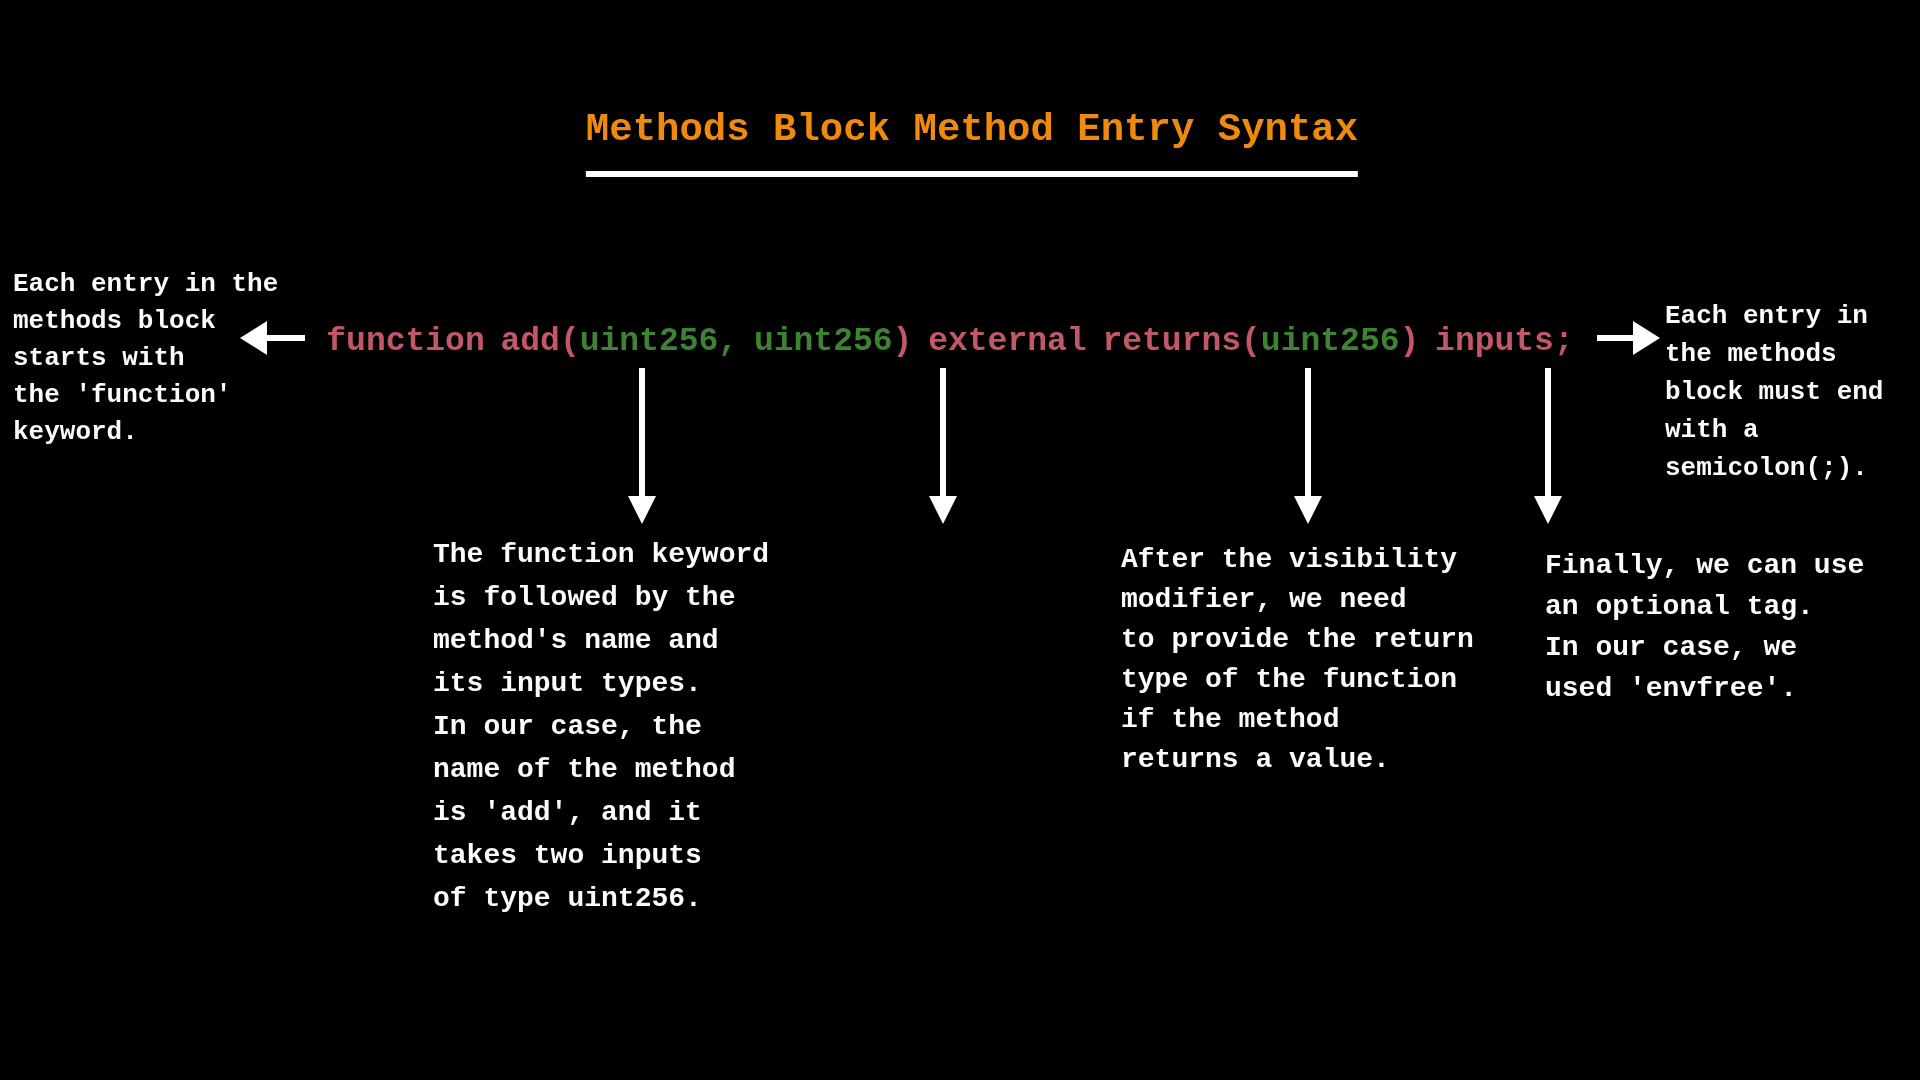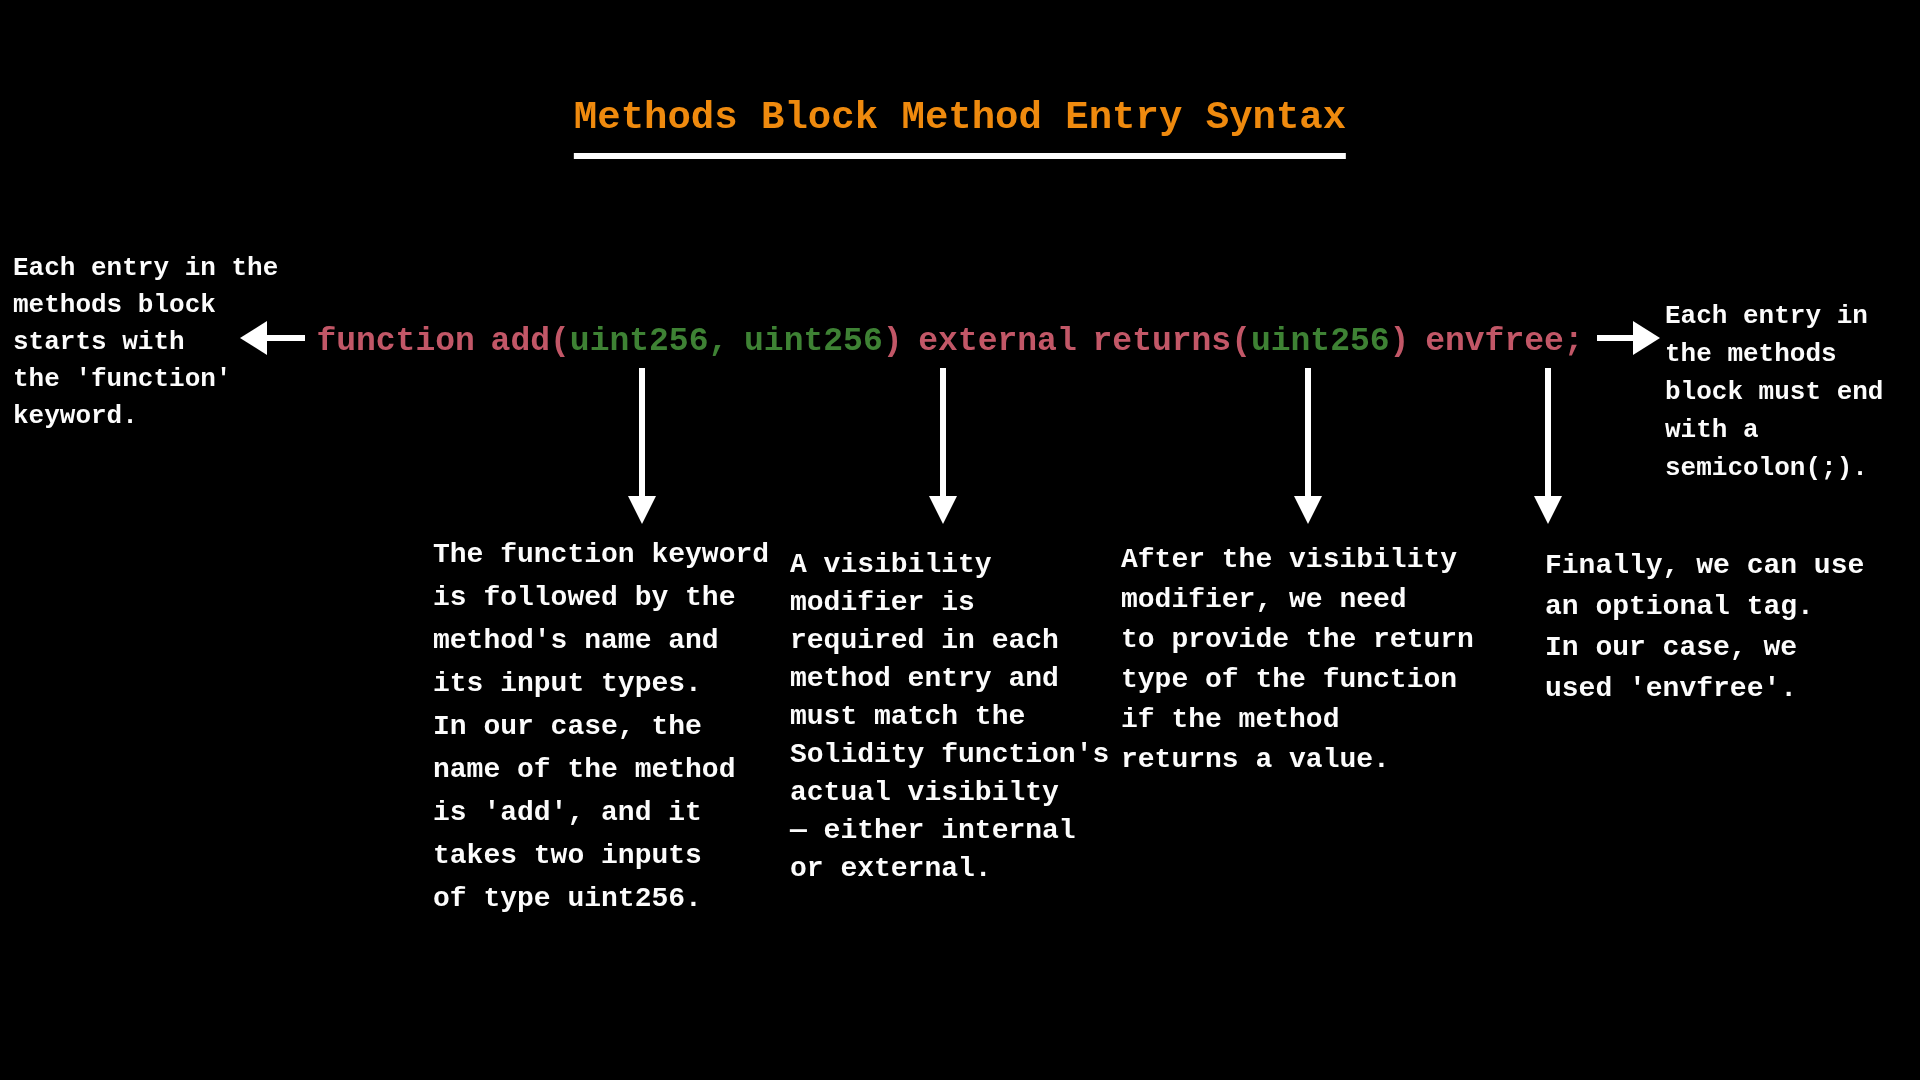--- a/index.html
+++ b/index.html
@@ -13,28 +13,28 @@
     height: 1080px;
     background: var(--background, #000);
     overflow: hidden;
     font-family: "Liberation Mono", "DejaVu Sans Mono", monospace;
   }
   .title {
     position: absolute;
     top: 99px;
     left: 50%;
     transform: translateX(-50%);
-    margin: 0;
+    margin: 12px;
     font-size: 39px;
     font-weight: bold;
     line-height: 1.0;
     white-space: nowrap;
     color: var(--title-orange, #EF8A0E);
     border-bottom: 6px solid var(--text-white, #fff);
-    padding-bottom: 15px;
+    padding-bottom: 21px;
   }
   .code {
     position: absolute;
     top: 320px;
     left: 950px;
     transform: translateX(-50%);
     font-size: 33px;
     font-weight: bold;
     line-height: 44px;
     white-space: nowrap;
@@ -45,21 +45,21 @@
 
   .textblock {
     position: absolute;
     color: var(--text-white, #FCFCFC);
     white-space: pre-line;
     font-weight: bold;
   }
   .side-note  { font-size: 26px; }
   .below-note { font-size: 28px; }
 
-  #note-left    { left: 13px;   top: 250px; line-height: 37px; }
+  #note-left    { left: 13px;   top: 266px; line-height: 37px; }
   #note-right   { left: 1665px; top: 297px; line-height: 38px; }
   #note-name    { left: 433px;  top: 533px; line-height: 43px; }
   #note-visib   { left: 790px;  top: 546px; line-height: 38px; }
   #note-return  { left: 1121px; top: 540px; line-height: 40px; font-family: Liberation Mono, monospace; }
   #note-tag     { left: 1545px; top: 545px; line-height: 41px; }
 
   .arrow { position: absolute; }
   .arrow .shaft-h {
     position: absolute; top: 50%; transform: translateY(-50%);
     height: 6px; background: var(--arrow-white, #fff);
@@ -98,21 +98,21 @@
   #arrow-down-4 { left: 1533px; }
 </style>
 </head>
 <body>
 
 <div id="screen">
 
   <h1 class="title">Methods Block Method Entry Syntax</h1>
 
   <div class="code">
-    <span class="tok red">function add(</span><span class="tok green">uint256, uint256</span><span class="tok red">) external returns(</span><span class="tok green">uint256</span><span class="tok red">) envfree;</span>
+    <span class="tok red">function add(</span><span class="tok green">uint256, uint256</span><span class="tok red">) external returns(</span><span class="tok green">uint256</span><span class="tok red">) inputs;</span>
   </div>
 
   <div class="arrow arrow-left-pos">
     <div class="shaft-h"></div>
     <div class="head-l"></div>
   </div>
 
   <div class="arrow arrow-right-pos">
     <div class="shaft-h"></div>
     <div class="head-r"></div>
@@ -150,29 +150,20 @@
   <div id="note-name" class="textblock below-note">The function keyword
 is followed by the
 method's name and
 its input types.
 In our case, the
 name of the method
 is 'add', and it
 takes two inputs
 of type uint256.</div>
 
-  <div id="note-visib" class="textblock below-note">A visibility
-modifier is
-required in each
-method entry and
-must match the
-Solidity function's
-actual visibilty
-— either internal
-or external.</div>
 
   <div id="note-return" class="textblock below-note">After the visibility
 modifier, we need
 to provide the return
 type of the function
 if the method
 returns a value.</div>
 
   <div id="note-tag" class="textblock below-note">Finally, we can use
 an optional tag.

